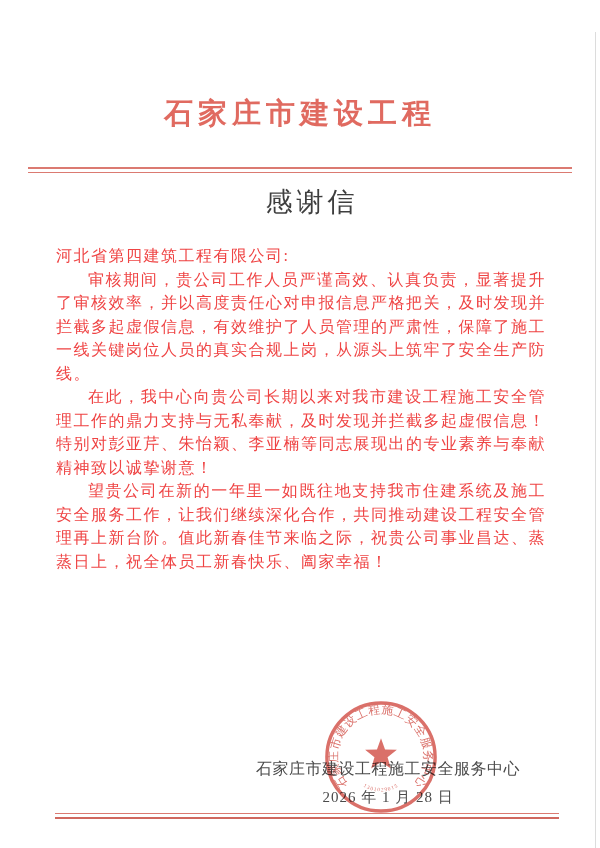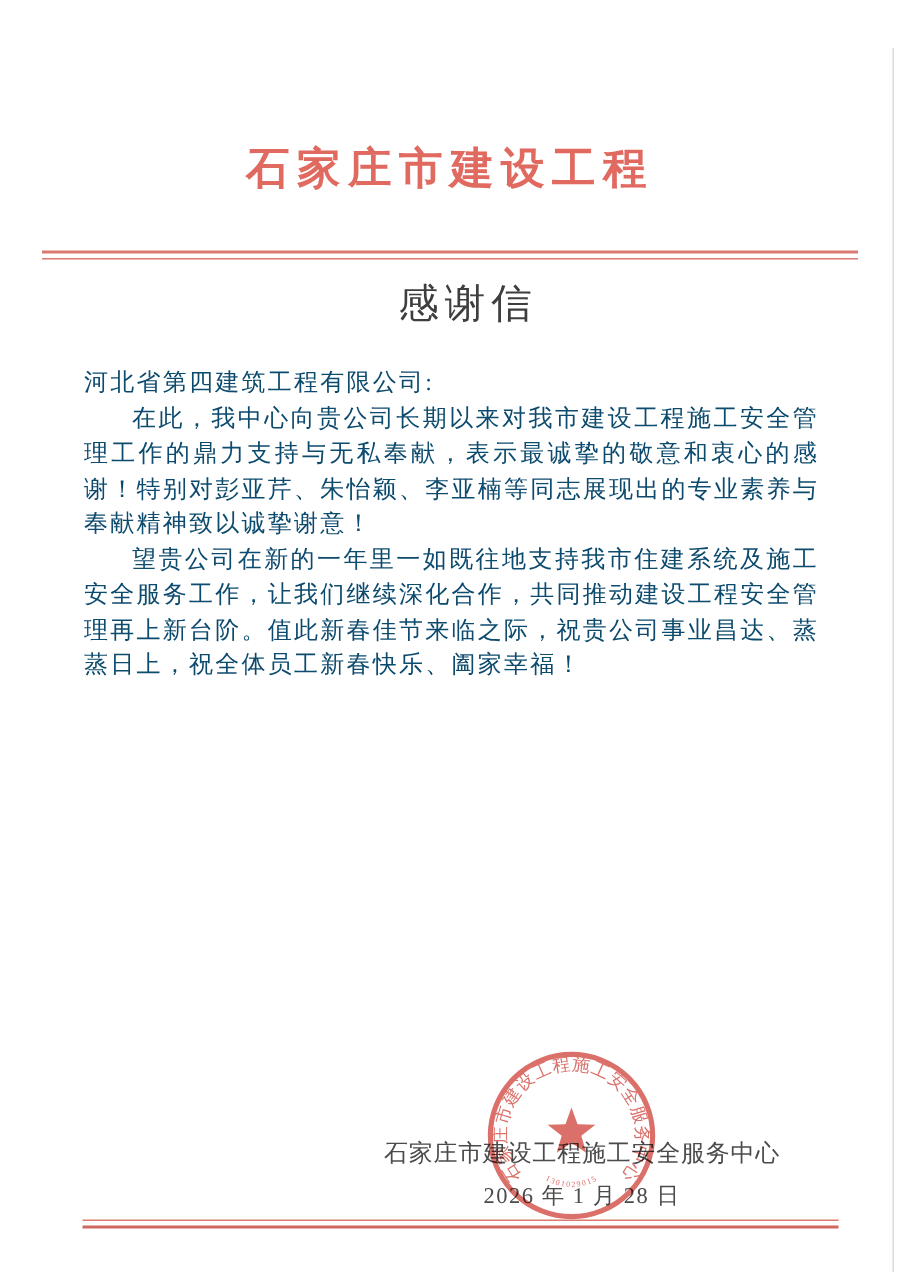--- a/index.html
+++ b/index.html
@@ -47,21 +47,21 @@
     text-align: center;
     color: #3e3e3e;
     font-size: 27px;
     letter-spacing: 4px;
   }
   .body-text {
     position: absolute;
     top: 212px;
     left: 56px;
     width: 490px;
-    color: #0c4a6e;
+    color: #ef4444;
     font-size: 16px;
     line-height: 23.5px;
     text-align: justify;
     text-justify: inter-character;
     letter-spacing: 1.5px;
   }
   .body-text .salutation { text-indent: 0; margin: 0; }
   .body-text p { margin: 0; text-indent: 2em; }
   .signoff {
     position: absolute;
@@ -102,21 +102,22 @@
   <div class="letterhead">
     <div>石家庄市建设工程</div>
   </div>
 
   <div class="rule-top"></div>
 
   <div class="doc-title">感谢信</div>
 
   <div class="body-text">
     <div class="salutation">河北省第四建筑工程有限公司:</div>
-    <p>在此，我中心向贵公司长期以来对我市建设工程施工安全管理工作的鼎力支持与无私奉献，表示最诚挚的敬意和衷心的感谢！特别对彭亚芹、朱怡颖、李亚楠等同志展现出的专业素养与奉献精神致以诚挚谢意！</p>
+    <p>审核期间，贵公司工作人员严谨高效、认真负责，显著提升了审核效率，并以高度责任心对申报信息严格把关，及时发现并拦截多起虚假信息，有效维护了人员管理的严肃性，保障了施工一线关键岗位人员的真实合规上岗，从源头上筑牢了安全生产防线。</p>
+    <p>在此，我中心向贵公司长期以来对我市建设工程施工安全管理工作的鼎力支持与无私奉献，及时发现并拦截多起虚假信息！特别对彭亚芹、朱怡颖、李亚楠等同志展现出的专业素养与奉献精神致以诚挚谢意！</p>
     <p>望贵公司在新的一年里一如既往地支持我市住建系统及施工安全服务工作，让我们继续深化合作，共同推动建设工程安全管理再上新台阶。值此新春佳节来临之际，祝贵公司事业昌达、蒸蒸日上，祝全体员工新春快乐、阖家幸福！</p>
   </div>
 
   <div class="signoff">
     <div class="signature">石家庄市建设工程施工安全服务中心</div>
     <div class="sign-date">2026 年 1 月 28 日</div>
   </div>
 
   <svg class="stamp" viewBox="0 0 120 120" xmlns="http://www.w3.org/2000/svg">
     <circle cx="60" cy="60" r="55" fill="none" stroke="#d25048" stroke-width="3.5"></circle>

